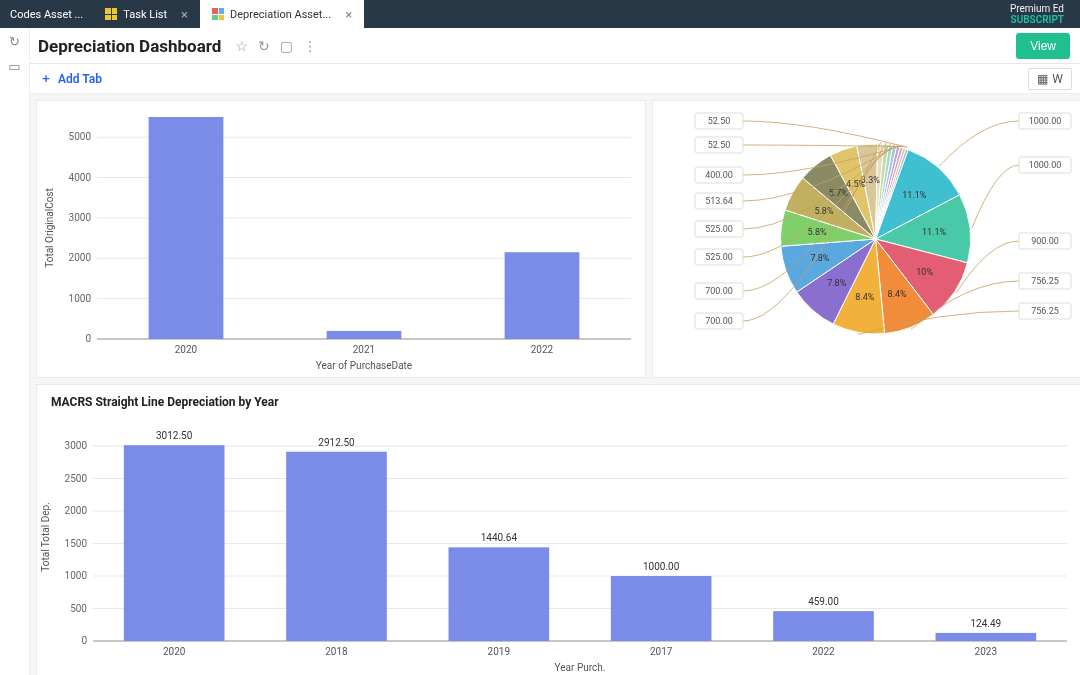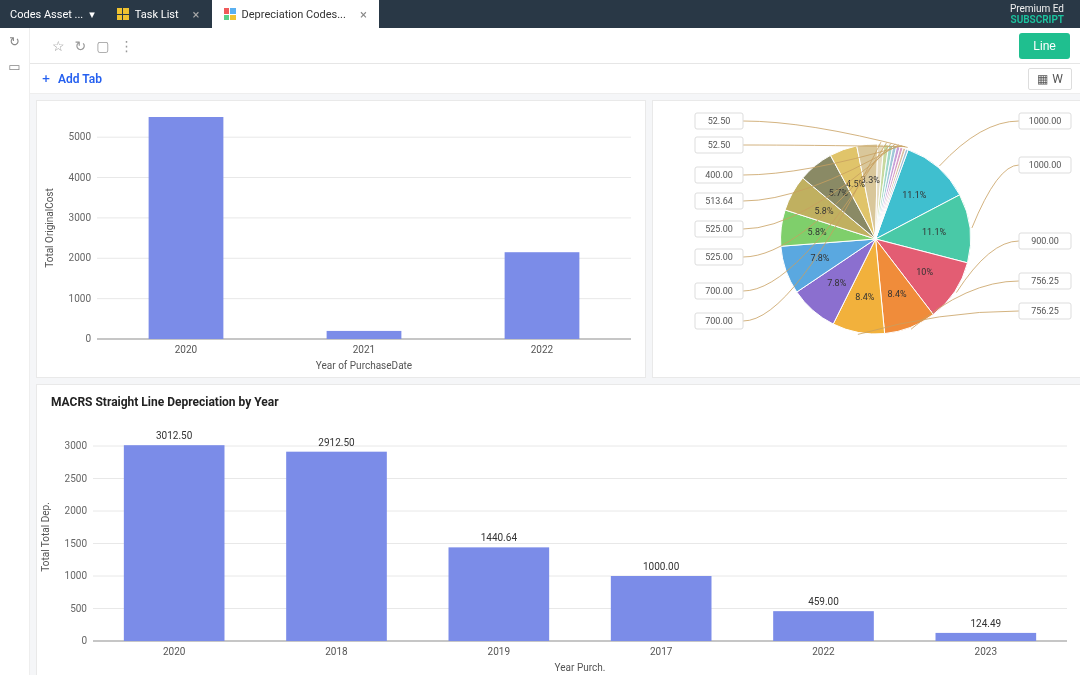--- a/index.html
+++ b/index.html
@@ -1,19 +1,19 @@
 <!DOCTYPE html>
 <html><head>
 <meta charset="utf-8">
 <style>
   * { box-sizing: border-box; margin: 0; padding: 0; }
   html, body { width: 1080px; height: 675px; font-family: -apple-system, "Segoe UI", Roboto, Arial, sans-serif; font-size: 12px; color: #333; background: #f5f6f8; overflow: hidden; }
   .top-bar { height: 28px; background: #293846; display: flex; align-items: center; color: #fff; font-size: 11px; }
   .top-left { display: flex; align-items: center; height: 100%; }
-  .top-item { display: flex; align-items: center; padding: 8px 10px; height: 100%; gap: 6px; cursor: pointer; }
+  .top-item { display: flex; align-items: center; padding: 8px 10px; height: 100%; gap: 6px; cursor: pointer; flex-direction: column; }
   .top-tab { display: flex; align-items: center; height: 100%; padding: 0 12px; gap: 6px; cursor: pointer; position: relative; text-align: right; }
   .top-tab.active { background: #fff; color: #333; }
   .tab-close { font-size: 13px; color: #888; cursor: pointer; margin-left: 8px; }
   .top-tab .tab-close { color: #aaa; }
   .top-tab.active .tab-close { color: #888; }
   .top-right { margin-left: auto; padding-right: 16px; text-align: right; line-height: 1.1; }
   .premium { color: #f0f0f0; font-size: 10px; }
   .subscript { color: #1bc5a0; font-size: 10px; font-weight: 600; }
   .grid-icon { width: 12px; height: 12px; display: grid; grid-template-columns: 1fr 1fr; grid-template-rows: 1fr 1fr; gap: 1px; }
   .grid-icon span { background: #f0c330; }
@@ -65,43 +65,44 @@
       <span>Task List</span>
       <span class="tab-close">×</span>
     </div>
     <div class="top-tab active">
       <span class="dash-icon">
           <span></span>
           <span></span>
           <span></span>
           <span></span>
         </span>
-      <span>Depreciation Codes...</span>
+      <span>Depreciation Asset...</span>
       <span class="tab-close">×</span>
     </div>
   </div>
   <div class="top-right">
     <div class="premium">Premium Ed</div>
     <div class="subscript">SUBSCRIPT</div>
   </div>
 </div>
 
 <div class="leftgutter">
   <span>↻</span>
   <span>▭</span>
 </div>
 
 <div class="title-bar">
+  <span class="page-title">Depreciation Dashboard</span>
   <div class="title-icons">
     <span>☆</span>
     <span>↻</span>
     <span>▢</span>
     <span>⋮</span>
   </div>
-  <button class="view-btn">Line</button>
+  <button class="view-btn">View</button>
 </div>
 
 <div class="tab-row">
   <div class="add-tab">
     <span>＋</span>
     <span>Add Tab</span>
   </div>
   <div class="tab-right">
     <div class="w-btn">
       <span>▦</span>

